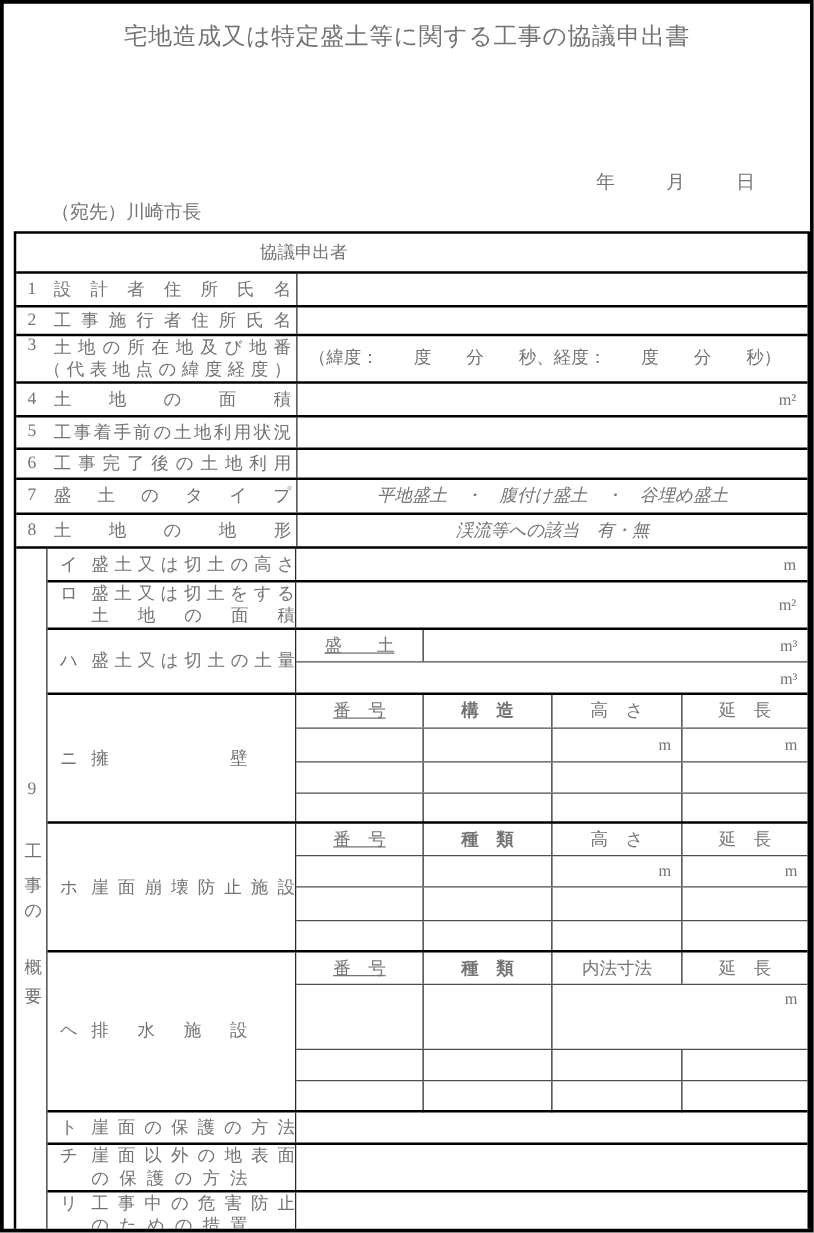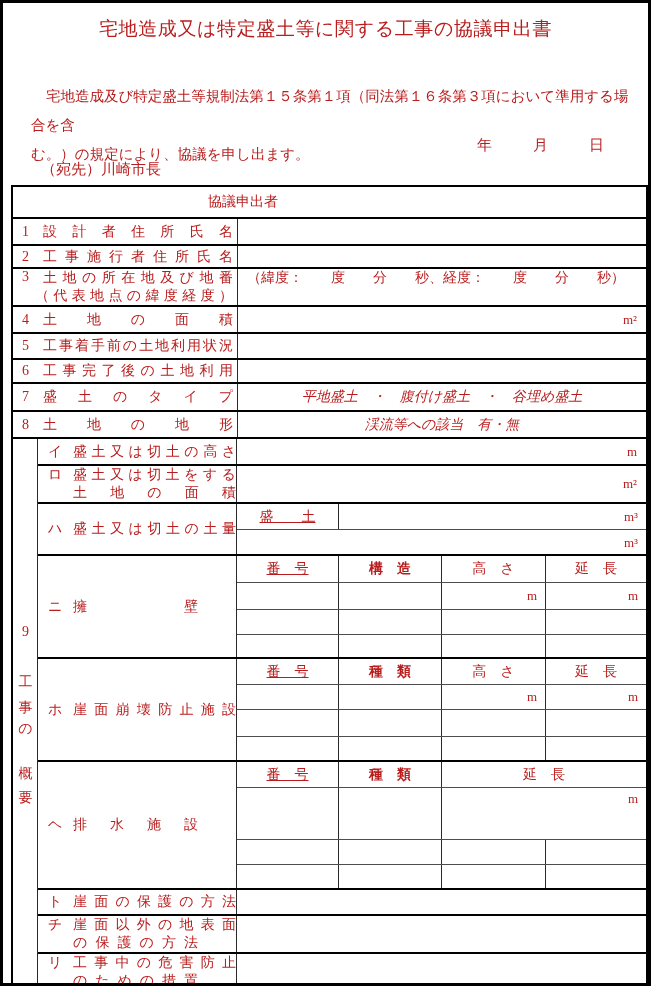--- a/index.html
+++ b/index.html
@@ -1,21 +1,21 @@
 <!DOCTYPE html>
 <html><head>
 <meta charset="utf-8">
 <style>
   * { margin:0; padding:0; box-sizing:border-box; }
   html,body { background:#888; }
   .page {
     position:relative; width:651px; height:986px; background:#fff;
     border:3px solid #000; overflow:hidden;
     font-family:"Liberation Serif","DejaVu Serif",serif;
-    color:#b91c1c;
+    color:#737373;
   }
   .title {
     position:absolute; top:13px; left:0; right:0;
     text-align:center; font-size:19px; letter-spacing:0.6px; font-weight:500;
   }
   .intro { position:absolute; top:79px; left:28px; right:10px; font-size:14.5px; line-height:29px; }
   .intro .l1 { text-indent:15px; }
   .dateline {
     position:absolute; top:133px; left:0; right:0; height:20px;
     display:flex; justify-content:flex-end; gap:41px; padding-right:44px; font-size:15px;
@@ -30,21 +30,21 @@
   .bt2 { border-top:2px solid #000; }
   .bt1 { border-top:1px solid #4d4d4d; }
 
   
   .lblcell { width:225px; border-right:1px solid #2a2a2a; display:flex; align-items:center; }
   .lblcell.twol { flex-direction:column; justify-content:center; align-items:stretch; }
   .numcol { width:30px; padding-left:9px; flex-shrink:0; }
   .valcell { flex:1; display:flex; align-items:center; position:relative; }
   .val-center { justify-content:center;font-style:italic; }
   .val-right { justify-content:flex-end; padding-right:9px; }
-  .val-bottom { align-items:flex-start; padding:0 0 3px 9px; }
+  .val-bottom { align-items:center; padding:0 0 3px 9px; }
   .unit { font-size:13px; }
 
   
   .dist { display:inline-flex; justify-content:space-between; }
   .dw190 { width:190px; }
   .dw198 { width:198px; margin-left:-8px; }
   .dw163 { width:163px; }
   .dw125 { width:125px; }
   .line2wrap { display:flex; }
   .ind30 { width:30px; flex-shrink:0; }
@@ -72,24 +72,20 @@
   .h52{height:52px}.h36{height:36px}
   .headrow { height:30px; display:flex; align-items:center; padding-left:195px; flex-shrink:0; }
 </style>
 </head>
 <body>
 
 <div class="page">
 
   <div class="title">宅地造成又は特定盛土等に関する工事の協議申出書</div>
 
-  <div class="intro">
-    <div class="l1">宅地造成及び特定盛土等規制法第１５条第１項（同法第１６条第３項において準用する場合を含</div>
-    <div class="l2">む。）の規定により、協議を申し出ます。</div>
-  </div>
 
   <div class="dateline">
     <span>年</span>
     <span>月</span>
     <span>日</span>
   </div>
 
   <div class="addressee">（宛先）川崎市長</div>
 
   <div class="ftable">
@@ -463,20 +459,23 @@
               </span>
           </div>
           <div class="subcol">
             <div class="strow h25">
               <div class="stc1">
                   <span>番　号</span>
                 </div>
               <div class="stc2">
                   <span>種　類</span>
                 </div>
+              <div class="stc3">
+                  <span>内法寸法</span>
+                </div>
               <div class="stc4">
                   <span>延　長</span>
                 </div>
             </div>
             <div class="strow bt1 h52">
               <div class="stc1"></div>
               <div class="stc2"></div>
               <div class="stc4 u-topright">
                   <span class="unit">m</span>
                 </div>

